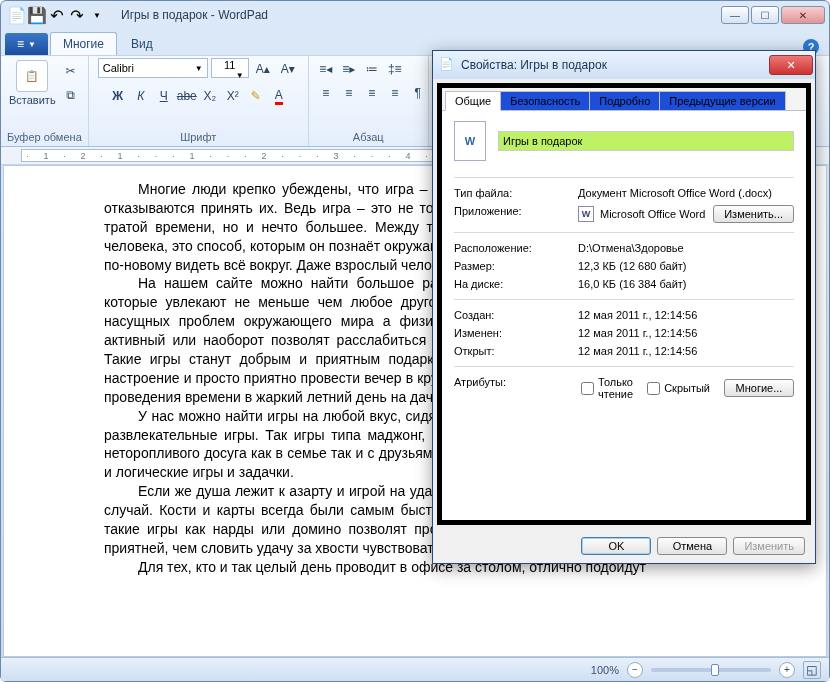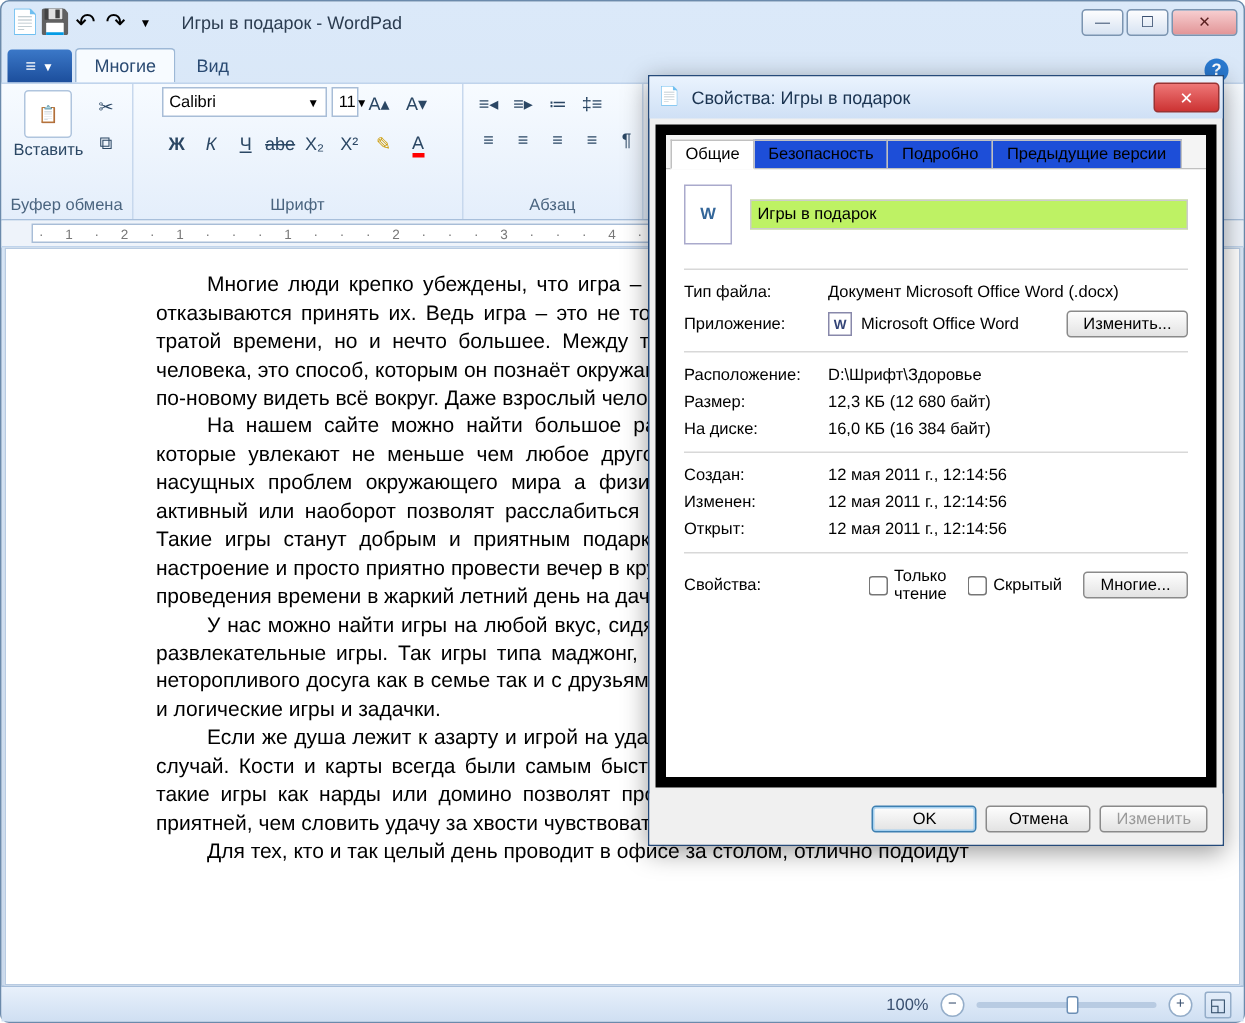--- a/index.html
+++ b/index.html
@@ -37,30 +37,30 @@
 .statusbar { height:24px; background:linear-gradient(#e8f0fb,#cfdff2); border-top:1px solid #a8bfdb; display:flex; align-items:center; justify-content:flex-end; padding:0 8px; gap:8px; font-size:11px; color:#3a5070;}
 .zoom-slider { width:120px; height:4px; background:#b8cbe2; position:relative; border-radius:2px;}
 .zoom-thumb { position:absolute; left:50%; top:-4px; width:8px; height:12px; background:#fff;border:1px solid #6c8fb5; border-radius:2px;}
 .zbtn { width:16px;height:16px;border:1px solid #94adc9;border-radius:8px;background:#fff;display:flex;align-items:center;justify-content:center;font-size:10px;}
 
 
 .dialog { position:absolute; left:432px; top:50px; width:384px; height:514px; background:#f0f0f0; border:1px solid #254a7a; box-shadow:0 4px 16px rgba(0,0,0,.4); display:flex;flex-direction:column;}
 .dlg-title { height:28px; background:linear-gradient(#eaf3fe,#cfe0f5); display:flex; align-items:center; padding:0 2px 0 6px; font-size:12px; color:#1a3350;}
 .dlg-ic { width:16px;height:16px;margin-right:6px;}
 .dlg-close { margin-left:auto; width:44px;height:20px; background:linear-gradient(#e77,#c33); border:1px solid #933; border-radius:3px; color:#fff; display:flex;align-items:center;justify-content:center; font-size:11px;}
-.dlg-body { flex:1; background:#fff; margin:4px; border:7px solid #000000; display:flex; flex-direction:column;}
+.dlg-body { flex:1; background:#fff; margin:4px; border:5px solid #000000; display:flex; flex-direction:column;}
 .tabs { display:flex; border-bottom:1px solid #c0c0c0; background:#f4f4f4; padding-top:3px; padding-left:3px; gap:0;}
 .tab { padding:3px 9px; font-size:11px; border:1px solid #c0c0c0; border-bottom:none; background:#1d4ed8; margin-right:-1px; position:relative;}
 .tab.active { background:#fff; z-index:1; border-bottom:1px solid #fff; margin-bottom:-1px;}
 .tab-content { flex:1; padding:10px 12px; font-size:11px; color:#000; background:#fff;}
 .fileheader { display:flex; align-items:center; gap:12px; padding-bottom:10px;}
 .docicon { width:32px;height:40px; background:#fff;border:1px solid #aac;}
 .filename-field { flex:1; border:1px solid #ccc; padding:3px 4px; background:#bef264; font-size:11px;}
 .hr { border:none; border-top:1px solid #d8d8d8; margin:6px 0;}
-.prop-row { display:flex; padding:3px 0; align-items:center;}
+.prop-row { display:flex; padding:3px 0; align-items:flex-start;gap:28px;}
 .prop-label { width:96px; }
 .prop-val { flex:1; }
 .btn { border:1px solid #8a8a8a; background:linear-gradient(#fdfdfd,#e3e3e3); padding:2px 10px; font-size:11px; border-radius:3px; min-width:70px;}
 .btn.primary { border-color:#3c7fb1; box-shadow:0 0 0 1px #a5d0ef inset;}
 .btn:disabled { color:#9a9a9a;}
 .chk { display:flex; align-items:center; gap:4px; margin-right:14px;}
 .chk input{ width:13px;height:13px;}
 .dlg-buttons { padding:8px 10px; display:flex; justify-content:flex-end; gap:6px; background:#f0f0f0;}
 .appicon { width:16px;height:16px;border:1px solid #88a;background:#fff;display:inline-flex;align-items:center;justify-content:center;font-size:9px;color:#347;font-weight:bold;}
 </style>
@@ -109,21 +109,21 @@
       <div class="group-label">Буфер обмена</div>
     </div>
 
     <div class="group" style="width:220px;">
       <div class="group-body" style="flex-direction:column;align-items:center;">
         <div class="font-row">
           <div class="combo" style="width:110px;">
               <span>Calibri</span>
               <span style="margin-left:auto;font-size:8px;">▼</span>
             </div>
-          <div class="combo" style="width:18px;">
+          <div class="combo" style="width:38px;flex-direction:column;">
               <span>11</span>
               <span style="margin-left:auto;font-size:8px;">▼</span>
             </div>
           <div class="smbtn">A▴</div>
           <div class="smbtn">A▾</div>
         </div>
         <div class="btnrow">
           <div class="smbtn">
               <b>Ж</b>
             </div>
@@ -219,21 +219,21 @@
         <div class="prop-label">Приложение:</div>
         <div class="prop-val" style="display:flex;align-items:center;gap:6px;">
           <span class="appicon">W</span>
           <span>Microsoft Office Word</span>
           <button class="btn" style="margin-left:auto;">Изменить...</button>
         </div>
       </div>
       <hr class="hr">
       <div class="prop-row">
           <div class="prop-label">Расположение:</div>
-          <div class="prop-val">D:\Шрифт\Здоровье</div>
+          <div class="prop-val">D:\Отмена\Здоровье</div>
         </div>
       <div class="prop-row">
           <div class="prop-label">Размер:</div>
           <div class="prop-val">12,3 КБ (12 680 байт)</div>
         </div>
       <div class="prop-row">
           <div class="prop-label">На диске:</div>
           <div class="prop-val">16,0 КБ (16 384 байт)</div>
         </div>
       <hr class="hr">
@@ -244,21 +244,21 @@
       <div class="prop-row">
           <div class="prop-label">Изменен:</div>
           <div class="prop-val">12 мая 2011 г., 12:14:56</div>
         </div>
       <div class="prop-row">
           <div class="prop-label">Открыт:</div>
           <div class="prop-val">12 мая 2011 г., 12:14:56</div>
         </div>
       <hr class="hr">
       <div class="prop-row">
-        <div class="prop-label">Свойства:</div>
+        <div class="prop-label">Атрибуты:</div>
         <div class="prop-val" style="display:flex;align-items:center;padding-left:36px;">
           <label class="chk">
               <input type="checkbox" style="">
               <span>Только чтение</span>
             </label>
           <label class="chk">
               <input type="checkbox" style="">
               <span>Скрытый</span>
             </label>
           <button class="btn" style="margin-left:auto;">Многие...</button>

